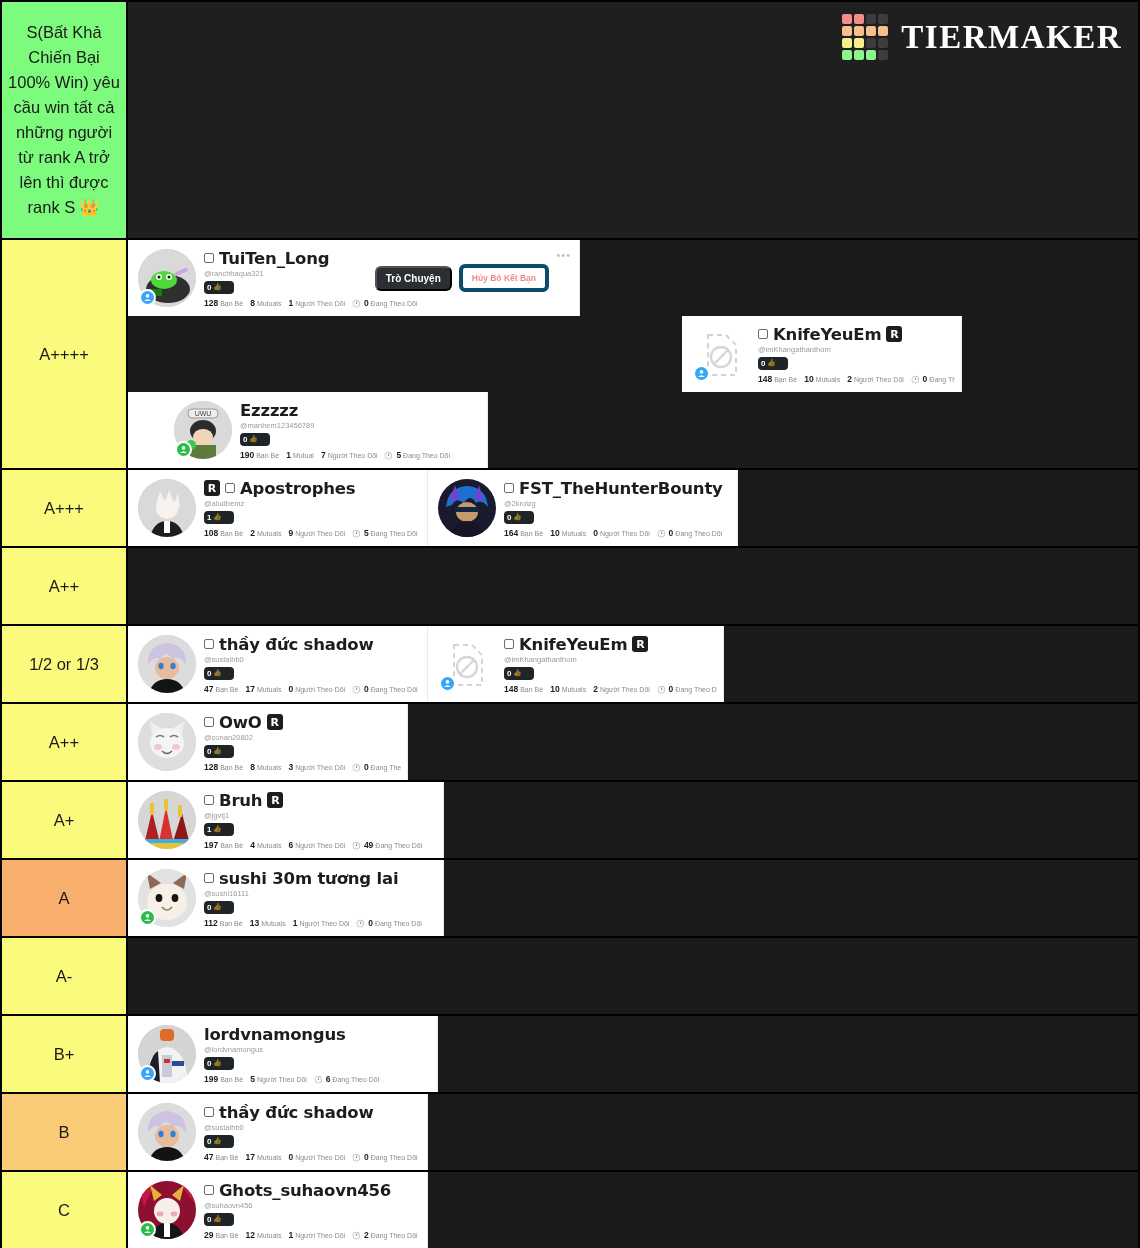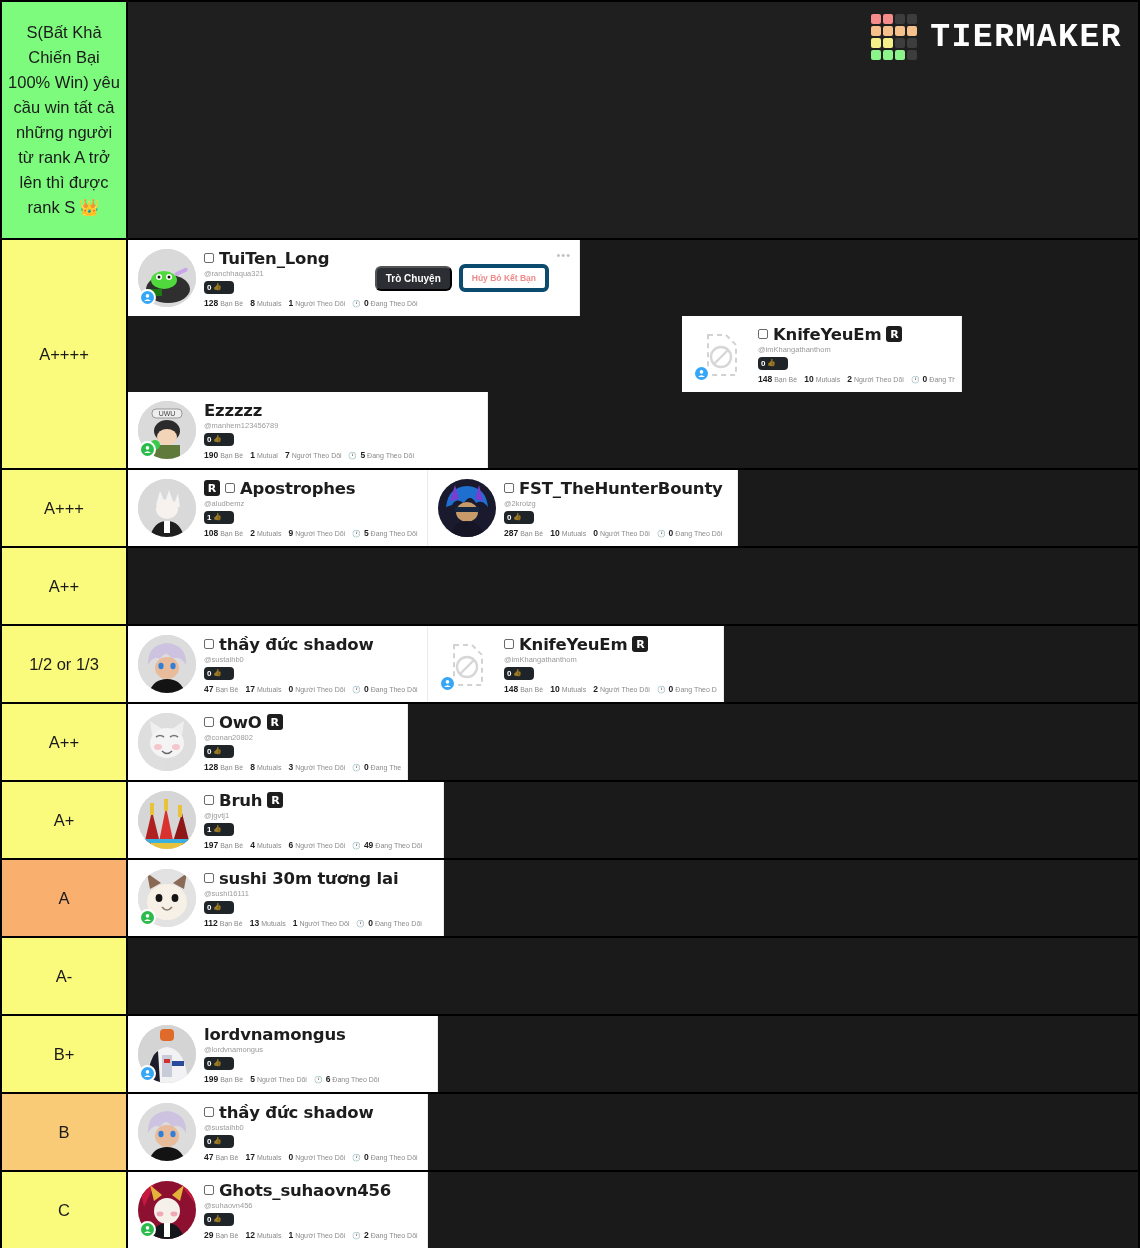--- a/index.html
+++ b/index.html
@@ -50,21 +50,21 @@
     grid-template-columns: repeat(4, 10px);
     grid-template-rows: repeat(4, 10px);
     gap: 2px;
   }
   .brand-grid i { display: block; border-radius: 2px; }
   .brand-name {
     color: #fff;
     font-size: 33px;
     font-weight: 700;
     letter-spacing: 1.5px;
-    font-family: Liberation Mono, monospace;
+    font-family: Liberation Serif, serif;
   }
 
   
   .tier-row {
     display: flex;
     align-items: stretch;
     border-bottom: 2px solid #000;
     background: #1a1a1a;
     min-height: 76px;
   }
@@ -96,21 +96,21 @@
     display: flex;
     align-items: center;
     height: 76px;
     position: relative;
     border-right: 1px solid #ebebeb;
     overflow: hidden;
     flex: 0 0 auto;
   }
   .card.w-lg  { width: 452px; }
   .card.w-md  { width: 300px; }
-  .card.w-sm  { width: 360px; }
+  .card.w-sm  { width: 360px; padding-left: 36px; }
   .card.w-xs  { width: 280px; }
   .card.w-310 { width: 310px; }
   .card.w-316 { width: 316px; }
 
   .avatar-wrap {
     position: relative;
     flex: 0 0 auto;
     width: 58px; height: 58px;
     margin: 0 8px 0 10px;
   }
@@ -512,21 +512,21 @@
               <span class="verify-box"></span>
               <span class="display-name">FST_TheHunterBounty</span>
             </div>
             <div class="handle">@2krolzg</div>
             <div class="badge-pill">
               <span>0</span>
               <span class="thumb">👍</span>
             </div>
             <div class="stats">
               <span class="stat">
-                <span class="num">287</span>
+                <span class="num">164</span>
                 <span class="lbl">Bạn Bè</span>
               </span>
               <span class="stat">
                 <span class="num">10</span>
                 <span class="lbl">Mutuals</span>
               </span>
               <span class="stat">
                 <span class="num">0</span>
                 <span class="lbl">Người Theo Dõi</span>
               </span>

